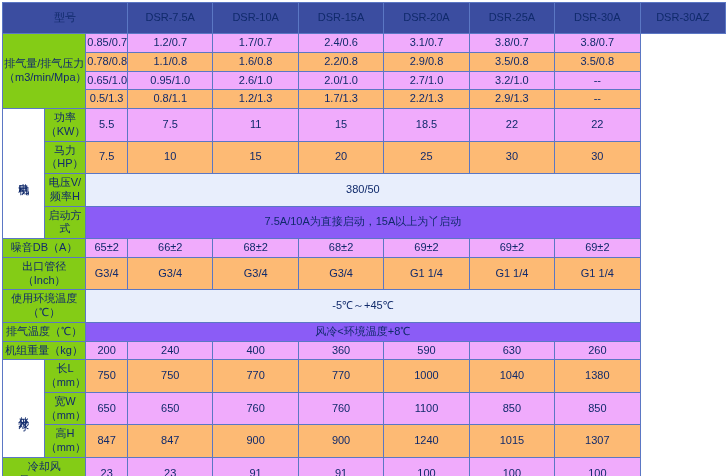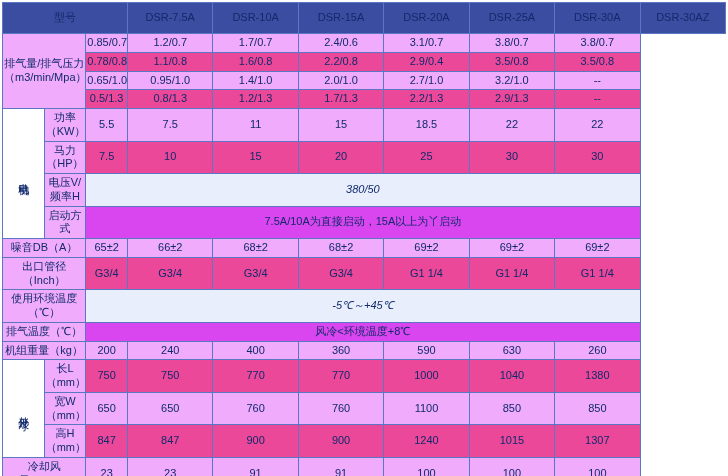--- a/index.html
+++ b/index.html
@@ -31,40 +31,40 @@
   }
   .hdr td {
     background: #3b4da0;
     color: #ffffff;
     font-weight: bold;
     font-size: 12px;
     height: 26px;
     border: 1px solid #3b4da0;
   }
   .lbl {
-    background: #f0abfc;
+    background: #84cc16;
     font-weight: normal;
     font-size: 11px;
   }
   .sidelbl {
     background: #ffffff;
     font-size: 11px;
     width: 16px;
   }
   .v-text {
     writing-mode: vertical-rl;
     text-orientation: upright;
     letter-spacing: 1px;
     line-height: 1;
     display: inline-block;
   }
   .zebra-a { background: #f0abfc; }
-  .zebra-b { background: #ec4899; margin-top: 45px; }
-  .wide { background: #e8eefc; font-style: italic; }
-  .wide-b { background: #d946ef; }
+  .zebra-b { background: #fdba74; margin-top: 45px; }
+  .wide { background: #e8eefc; }
+  .wide-b { background: #8b5cf6; }
   td.col-label { width: 122px; }
   td.col-side { width: 15px; }
 </style>
 </head>
 <body>
 
 <table id="spec-table">
   <tbody>
     <tr class="hdr">
       <td colspan="3" class="col-label">型号</td>
@@ -88,36 +88,36 @@
       <td class="zebra-a">2.4/0.6</td>
       <td class="zebra-a">3.1/0.7</td>
       <td class="zebra-a">3.8/0.7</td>
       <td class="zebra-a">3.8/0.7</td>
     </tr>
     <tr>
       <td class="zebra-b">0.78/0.8</td>
       <td class="zebra-b">1.1/0.8</td>
       <td class="zebra-b">1.6/0.8</td>
       <td class="zebra-b">2.2/0.8</td>
-      <td class="zebra-b">2.9/0.4</td>
+      <td class="zebra-b">2.9/0.8</td>
       <td class="zebra-b">3.5/0.8</td>
       <td class="zebra-b">3.5/0.8</td>
     </tr>
     <tr>
       <td class="zebra-a">0.65/1.0</td>
       <td class="zebra-a">0.95/1.0</td>
-      <td class="zebra-a">1.4/1.0</td>
+      <td class="zebra-a">2.6/1.0</td>
       <td class="zebra-a">2.0/1.0</td>
       <td class="zebra-a">2.7/1.0</td>
       <td class="zebra-a">3.2/1.0</td>
       <td class="zebra-a">--</td>
     </tr>
     <tr>
       <td class="zebra-b">0.5/1.3</td>
-      <td class="zebra-b">0.8/1.3</td>
+      <td class="zebra-b">0.8/1.1</td>
       <td class="zebra-b">1.2/1.3</td>
       <td class="zebra-b">1.7/1.3</td>
       <td class="zebra-b">2.2/1.3</td>
       <td class="zebra-b">2.9/1.3</td>
       <td class="zebra-b">--</td>
     </tr>
 
     <tr>
       <td rowspan="4" class="sidelbl col-side">
         <span class="v-text">电动机</span>

